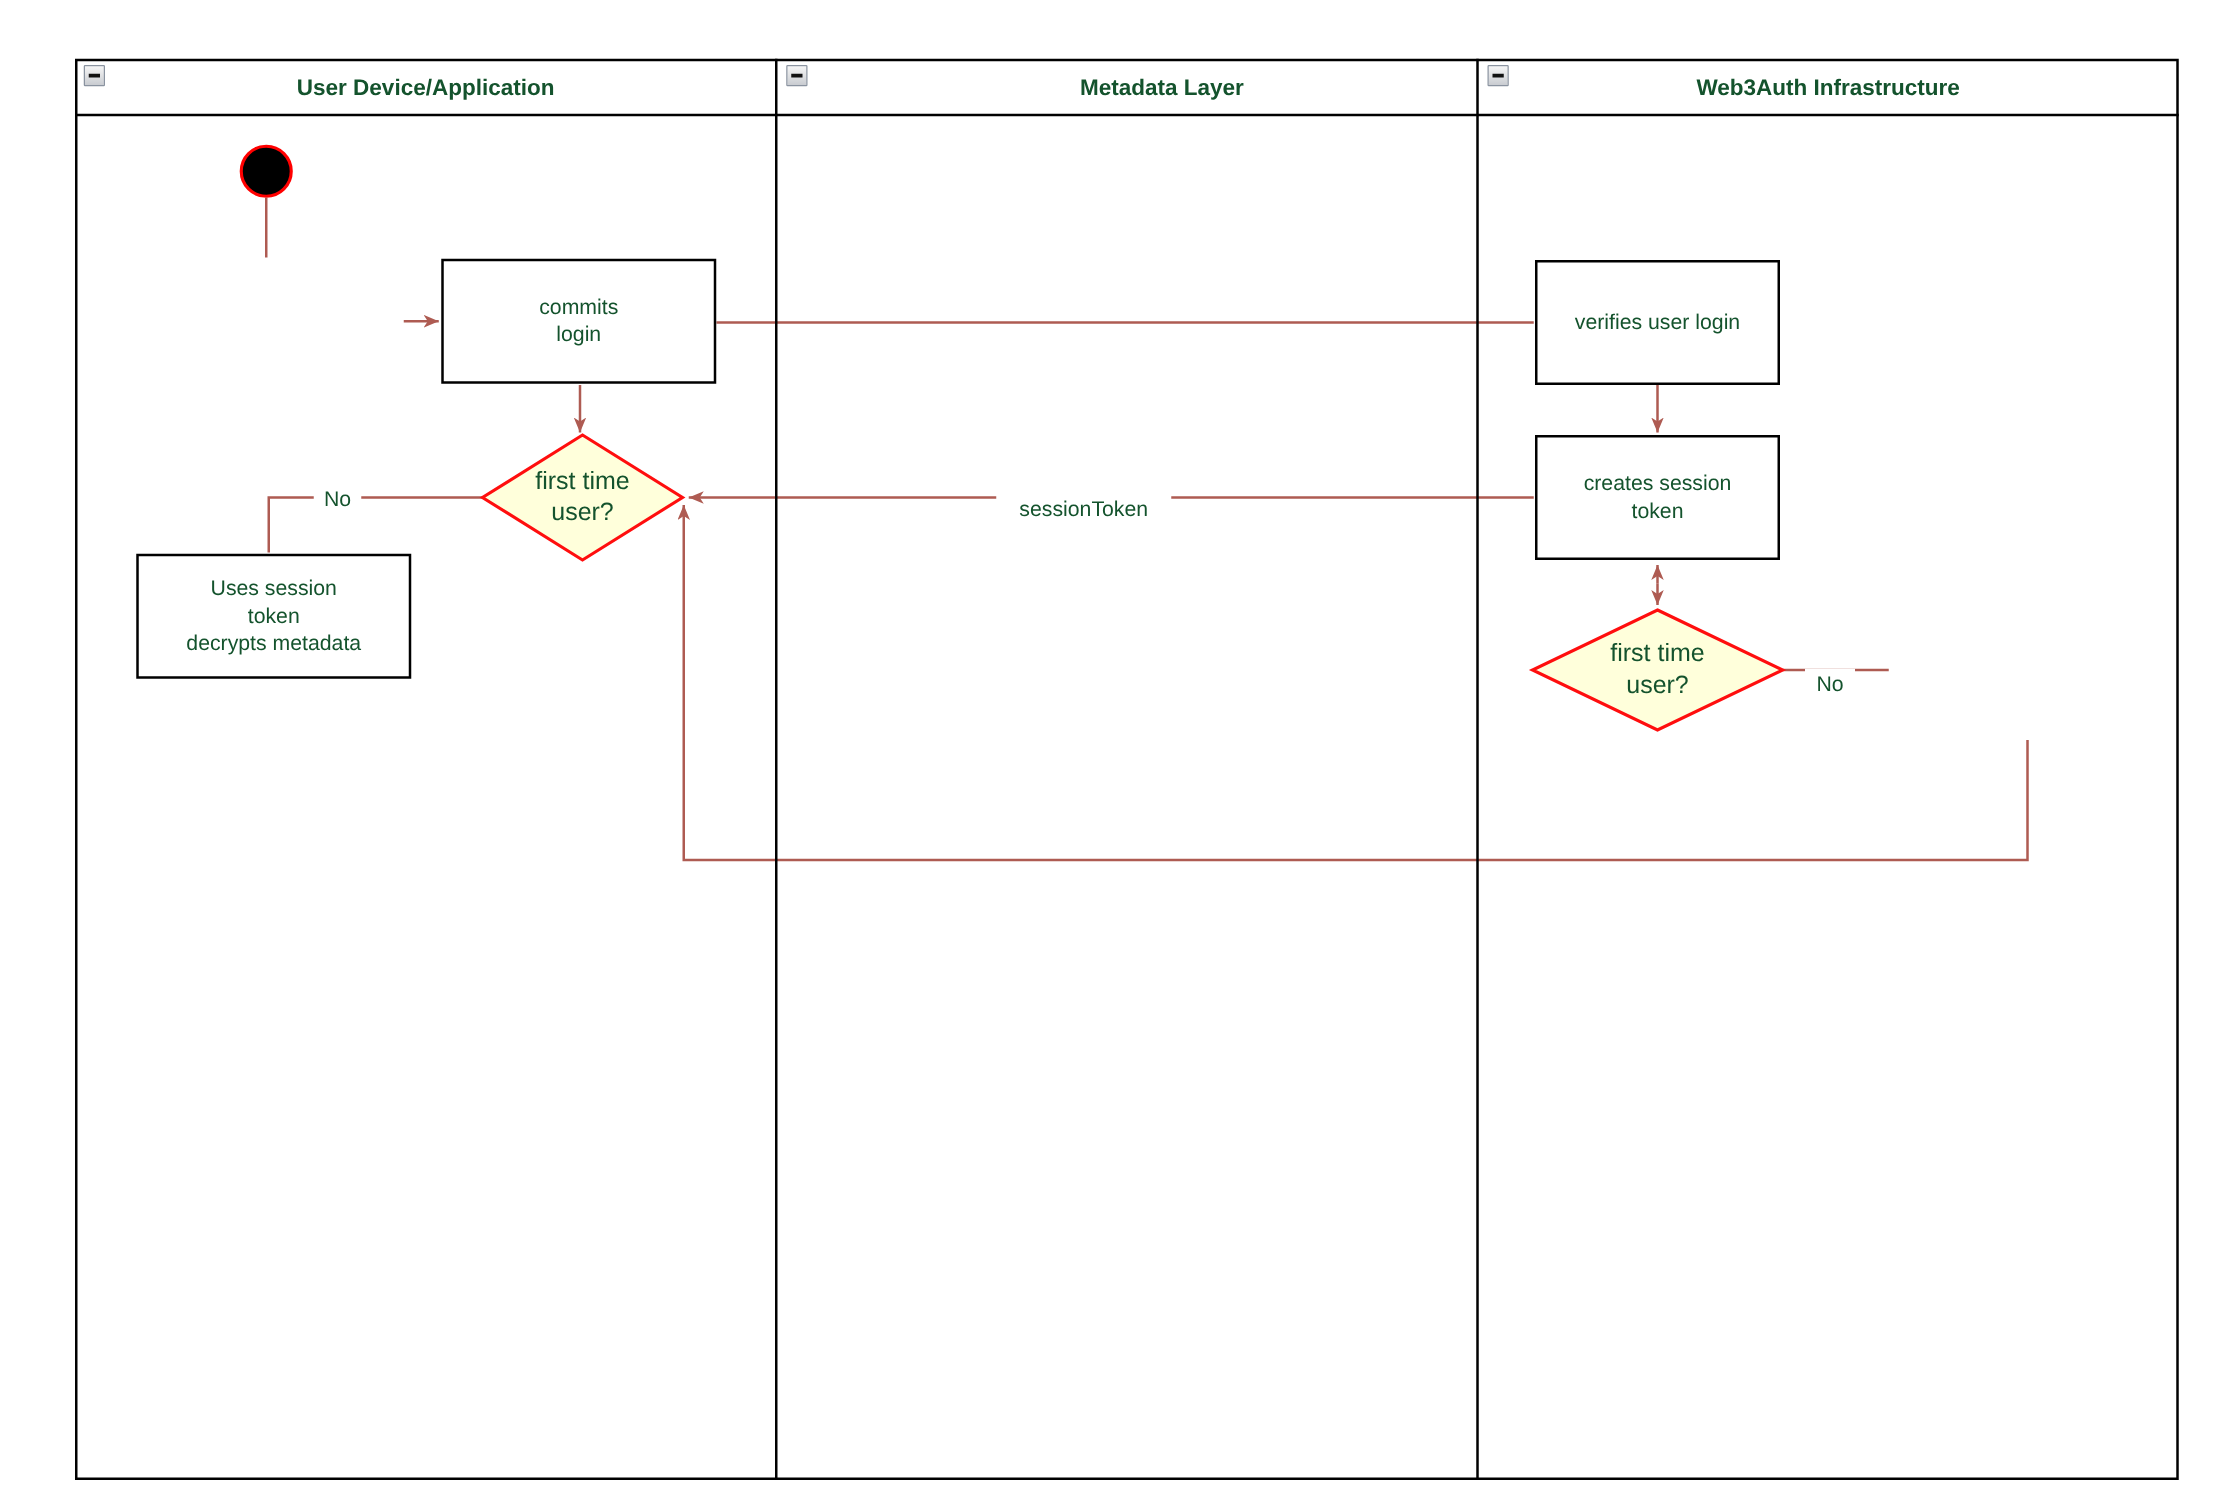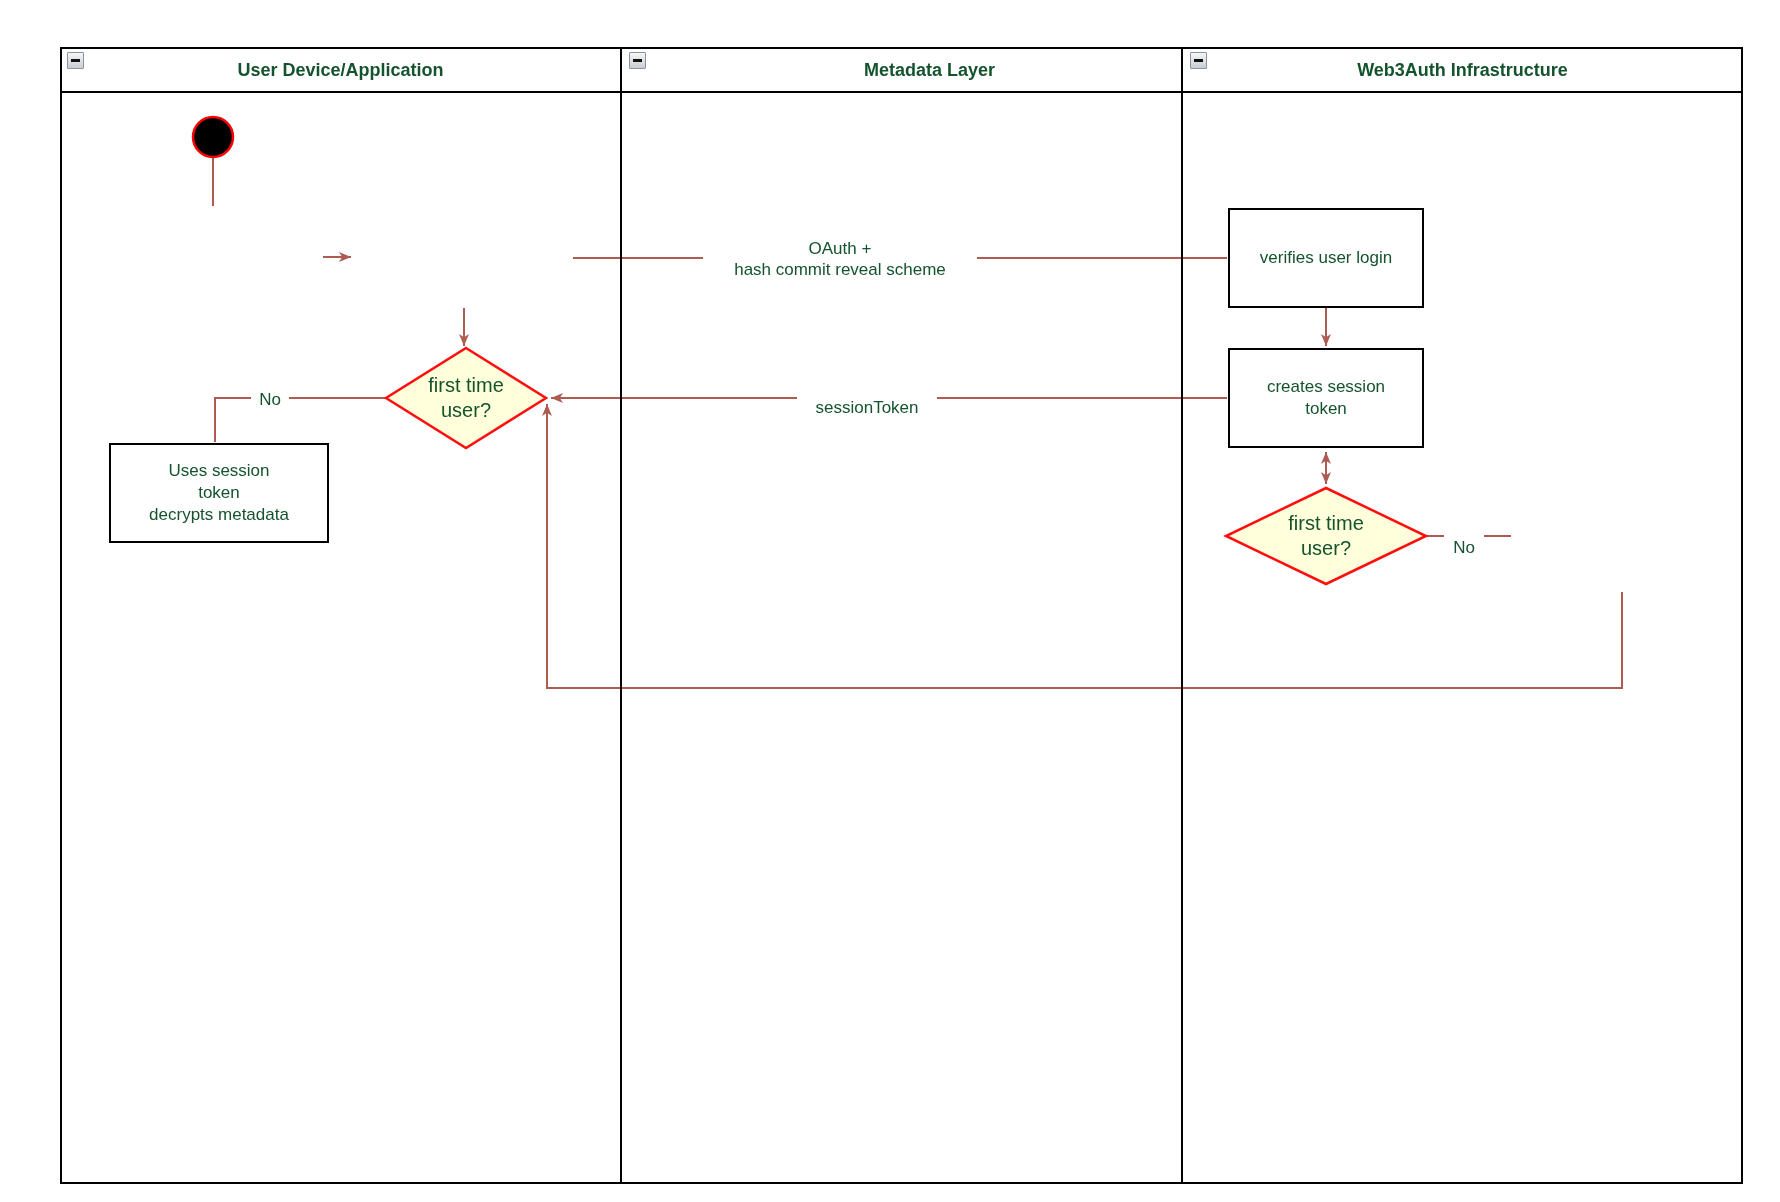--- a/index.html
+++ b/index.html
@@ -87,31 +87,31 @@
   <div class="abs collapse-btn" style="left:67px; top:52px;">
     <span class="bar"></span>
   </div>
   <div class="abs collapse-btn" style="left:629px; top:52px;">
     <span class="bar"></span>
   </div>
   <div class="abs collapse-btn" style="left:1190px; top:52px;">
     <span class="bar"></span>
   </div>
 
+  <div class="abs node" style="left:353px; top:207px; width:220px; height:100px;">commits
+login</div>
   <div class="abs node" style="left:109px; top:443px; width:220px; height:100px;">Uses session
 token
 decrypts metadata</div>
   <div class="abs node" style="left:1228px; top:208px; width:196px; height:100px;">verifies user login</div>
   <div class="abs node" style="left:1228px; top:348px; width:196px; height:100px;">creates session
 token</div>
 
   <div class="abs diamond-label" style="left:396px; top:363px; width:140px; height:70px;">first time
 user?</div>
   <div class="abs diamond-label" style="left:1256px; top:501px; width:140px; height:70px;">first time
 user?</div>
 
-  <div class="abs edge-label" style="left:703px; top:236px; width:274px; height:46px;">OAuth +
-hash commit reveal scheme</div>
   <div class="abs edge-label" style="left:797px; top:382px; width:140px; height:27px;margin-top:12px;">sessionToken</div>
   <div class="abs edge-label" style="left:251px; top:388px; width:38px; height:24px;">No</div>
   <div class="abs edge-label" style="left:1444px; top:535px; width:40px; height:25px;">No</div>
 
 </div>
 
 </body></html>

